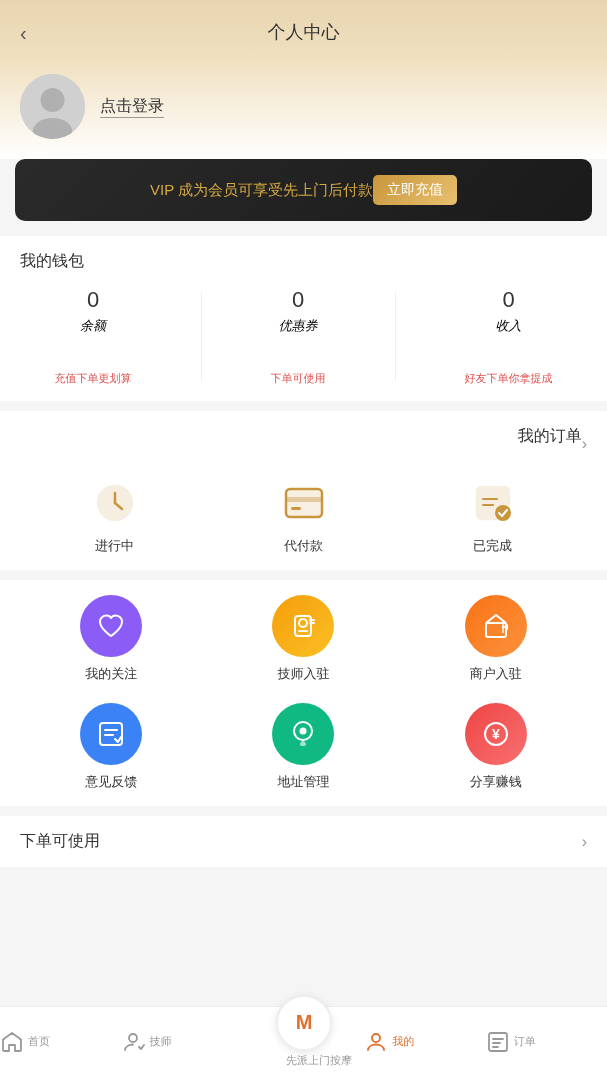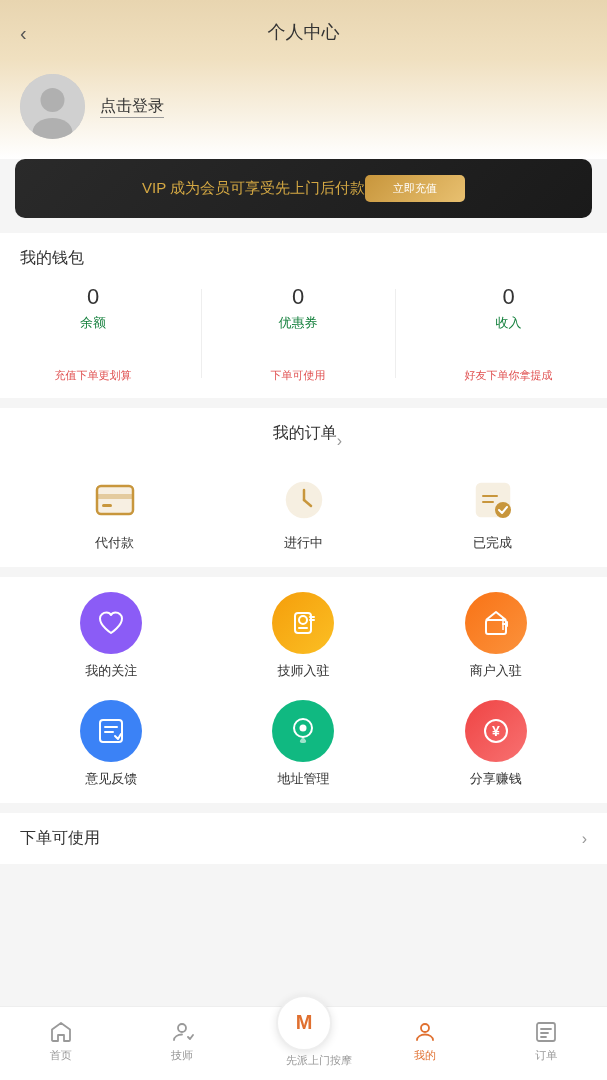--- a/index.html
+++ b/index.html
@@ -76,22 +76,22 @@
     .vip-text {
       color: #d4a843;
       font-size: 15px;
       font-weight: 500;
     }
     .vip-btn {
       background: linear-gradient(135deg, #c8963c, #e8c070);
       color: #fff;
       border: none;
       border-radius: 5px;
-      padding: 6px 28px;
-      font-size: 11px;
+      padding: 6px 14px;
+      font-size: 14px;
       cursor: pointer;
       white-space: nowrap;
     }
 
     
     .section-card {
       background: #fff;
       margin: 0 0 10px;
       padding: 15px 20px;
     }
@@ -112,38 +112,39 @@
       align-items: center;
       gap: 4px;
     }
     .wallet-value {
       font-size: 22px;
       color: #333;
       font-weight: 400;
     }
     .wallet-label {
       font-size: 13px;
-      color: #15803d;
+      color: #000000;
+      font-style: italic;
     }
     .wallet-sub {
       font-size: 11px;
       color: #e05050;
       margin-top: 32px;
     }
     .wallet-divider {
       width: 1px;
       background: #eee;
       align-self: stretch;
       margin: 5px 0;
     }
 
     
     .order-header {
       display: flex;
-      justify-content: center;
+      justify-content: flex-end;
       align-items: center;
       margin-bottom: 15px;
       margin-left: 8px;
     }
     .order-arrow {
       color: #999;
       font-size: 16px;
     }
     .order-grid {
       display: flex;
@@ -233,21 +234,21 @@
       background: #fff;
       border-top: 1px solid #eee;
       display: flex;
       justify-content: space-around;
       align-items: center;
       padding: 8px 0 12px;
       z-index: 100;
     }
     .nav-item {
       display: flex;
-      flex-direction: column;
+      flex-direction: row;
       align-items: center;
       gap: 4px;
       cursor: pointer;
       flex: 1;
     }
     .nav-label {
       font-size: 11px;
       color: #999;
     }
     .nav-label.active {
@@ -336,38 +337,38 @@
   <div class="section-card">
     <div class="order-header">
       <span class="section-title">我的订单</span>
       <span class="order-arrow">›</span>
     </div>
     <div class="order-grid">
 
       <div class="order-item">
         <div class="order-icon-wrap">
           <svg class="order-icon-svg" viewBox="0 0 48 48" xmlns="http://www.w3.org/2000/svg">
+            <circle cx="24" cy="24" r="17" fill="#c8963c" opacity="0.15" stroke="#c8963c" stroke-width="2.5"></circle>
+            <line x1="24" y1="14" x2="24" y2="24" stroke="#c8963c" stroke-width="2.5" stroke-linecap="round"></line>
+            <line x1="24" y1="24" x2="31" y2="30" stroke="#c8963c" stroke-width="2.5" stroke-linecap="round"></line>
+          </svg>
+        </div>
+        <span class="order-label">进行中</span>
+      </div>
+
+      <div class="order-item">
+        <div class="order-icon-wrap">
+          <svg class="order-icon-svg" viewBox="0 0 48 48" xmlns="http://www.w3.org/2000/svg">
             <rect x="6" y="10" width="36" height="28" rx="4" fill="#c8963c" opacity="0.15"></rect>
             <rect x="6" y="10" width="36" height="28" rx="4" fill="none" stroke="#c8963c" stroke-width="2.5"></rect>
             <rect x="6" y="18" width="36" height="5" fill="#c8963c" opacity="0.4"></rect>
             <rect x="11" y="28" width="10" height="3" rx="1.5" fill="#c8963c"></rect>
           </svg>
         </div>
         <span class="order-label">代付款</span>
-      </div>
-
-      <div class="order-item">
-        <div class="order-icon-wrap">
-          <svg class="order-icon-svg" viewBox="0 0 48 48" xmlns="http://www.w3.org/2000/svg">
-            <circle cx="24" cy="24" r="17" fill="#c8963c" opacity="0.15" stroke="#c8963c" stroke-width="2.5"></circle>
-            <line x1="24" y1="14" x2="24" y2="24" stroke="#c8963c" stroke-width="2.5" stroke-linecap="round"></line>
-            <line x1="24" y1="24" x2="31" y2="30" stroke="#c8963c" stroke-width="2.5" stroke-linecap="round"></line>
-          </svg>
-        </div>
-        <span class="order-label">进行中</span>
       </div>
 
 
       <div class="order-item">
         <div class="order-icon-wrap">
           <svg class="order-icon-svg" viewBox="0 0 48 48" xmlns="http://www.w3.org/2000/svg">
             <rect x="8" y="8" width="32" height="32" rx="4" fill="#c8963c" opacity="0.15" stroke="#c8963c" stroke-width="2.5"></rect>
             <line x1="14" y1="20" x2="28" y2="20" stroke="#c8963c" stroke-width="2" stroke-linecap="round"></line>
             <line x1="14" y1="26" x2="24" y2="26" stroke="#c8963c" stroke-width="2" stroke-linecap="round"></line>
             <circle cx="34" cy="34" r="8" fill="#c8963c"></circle>

